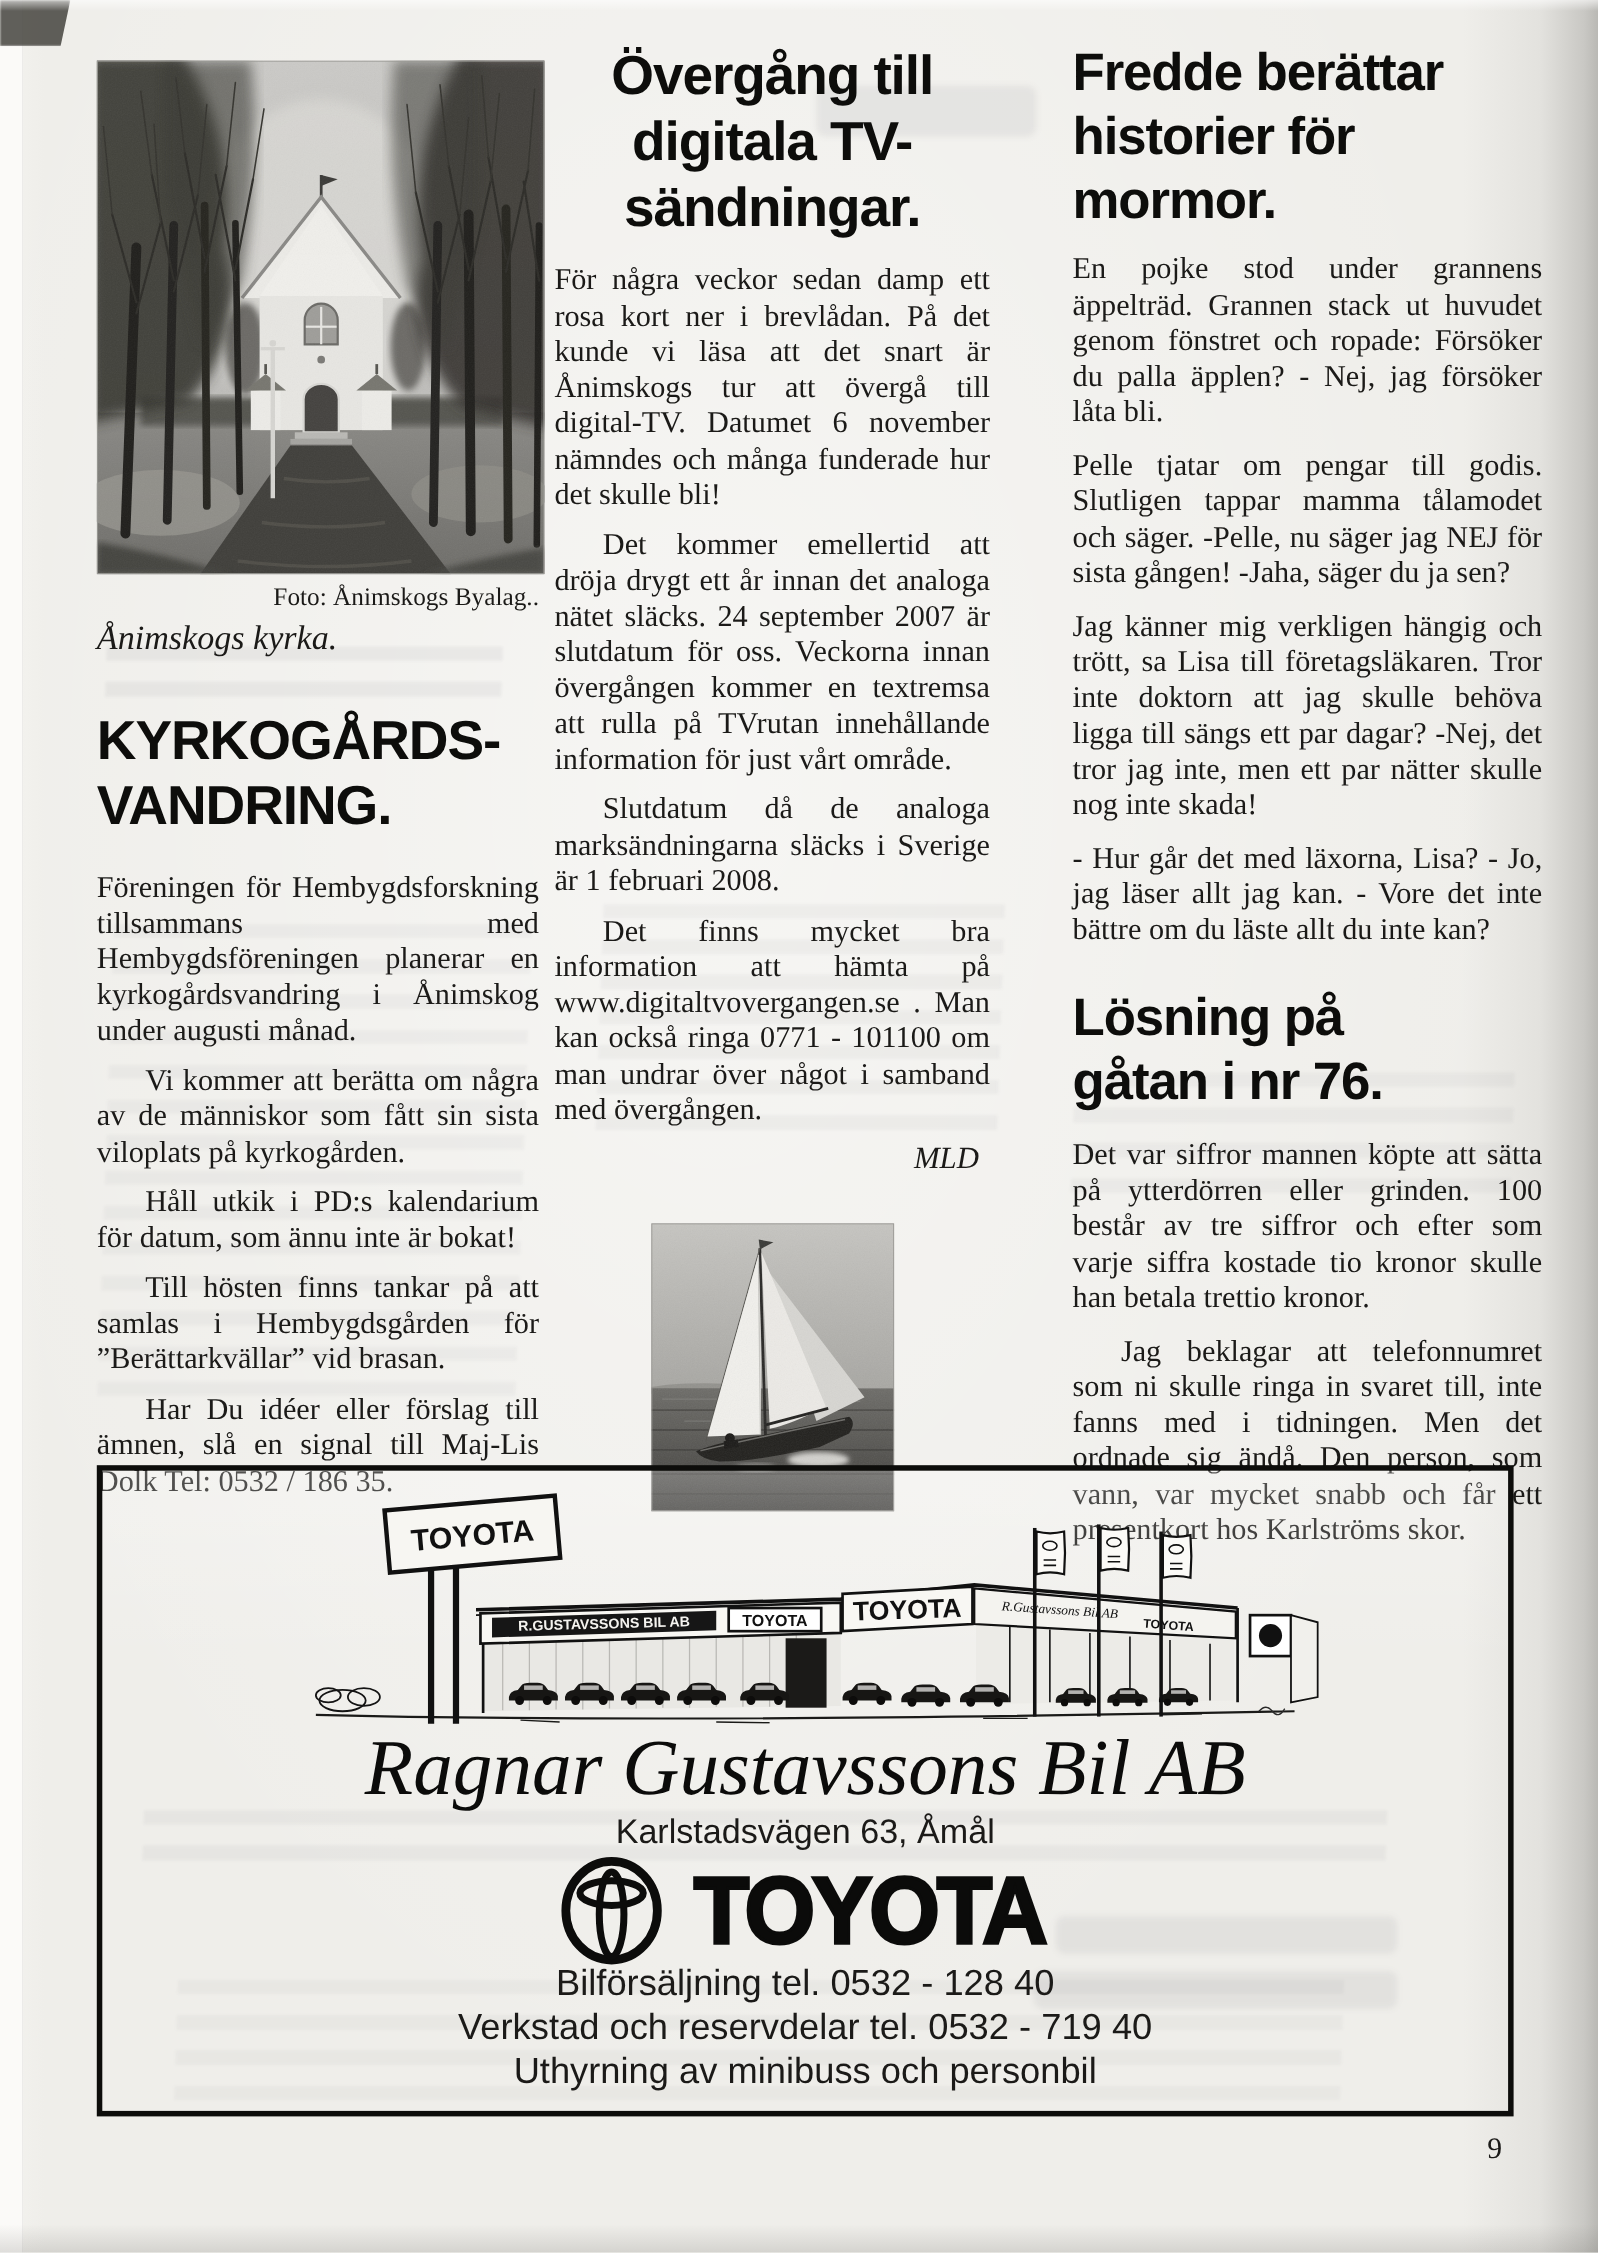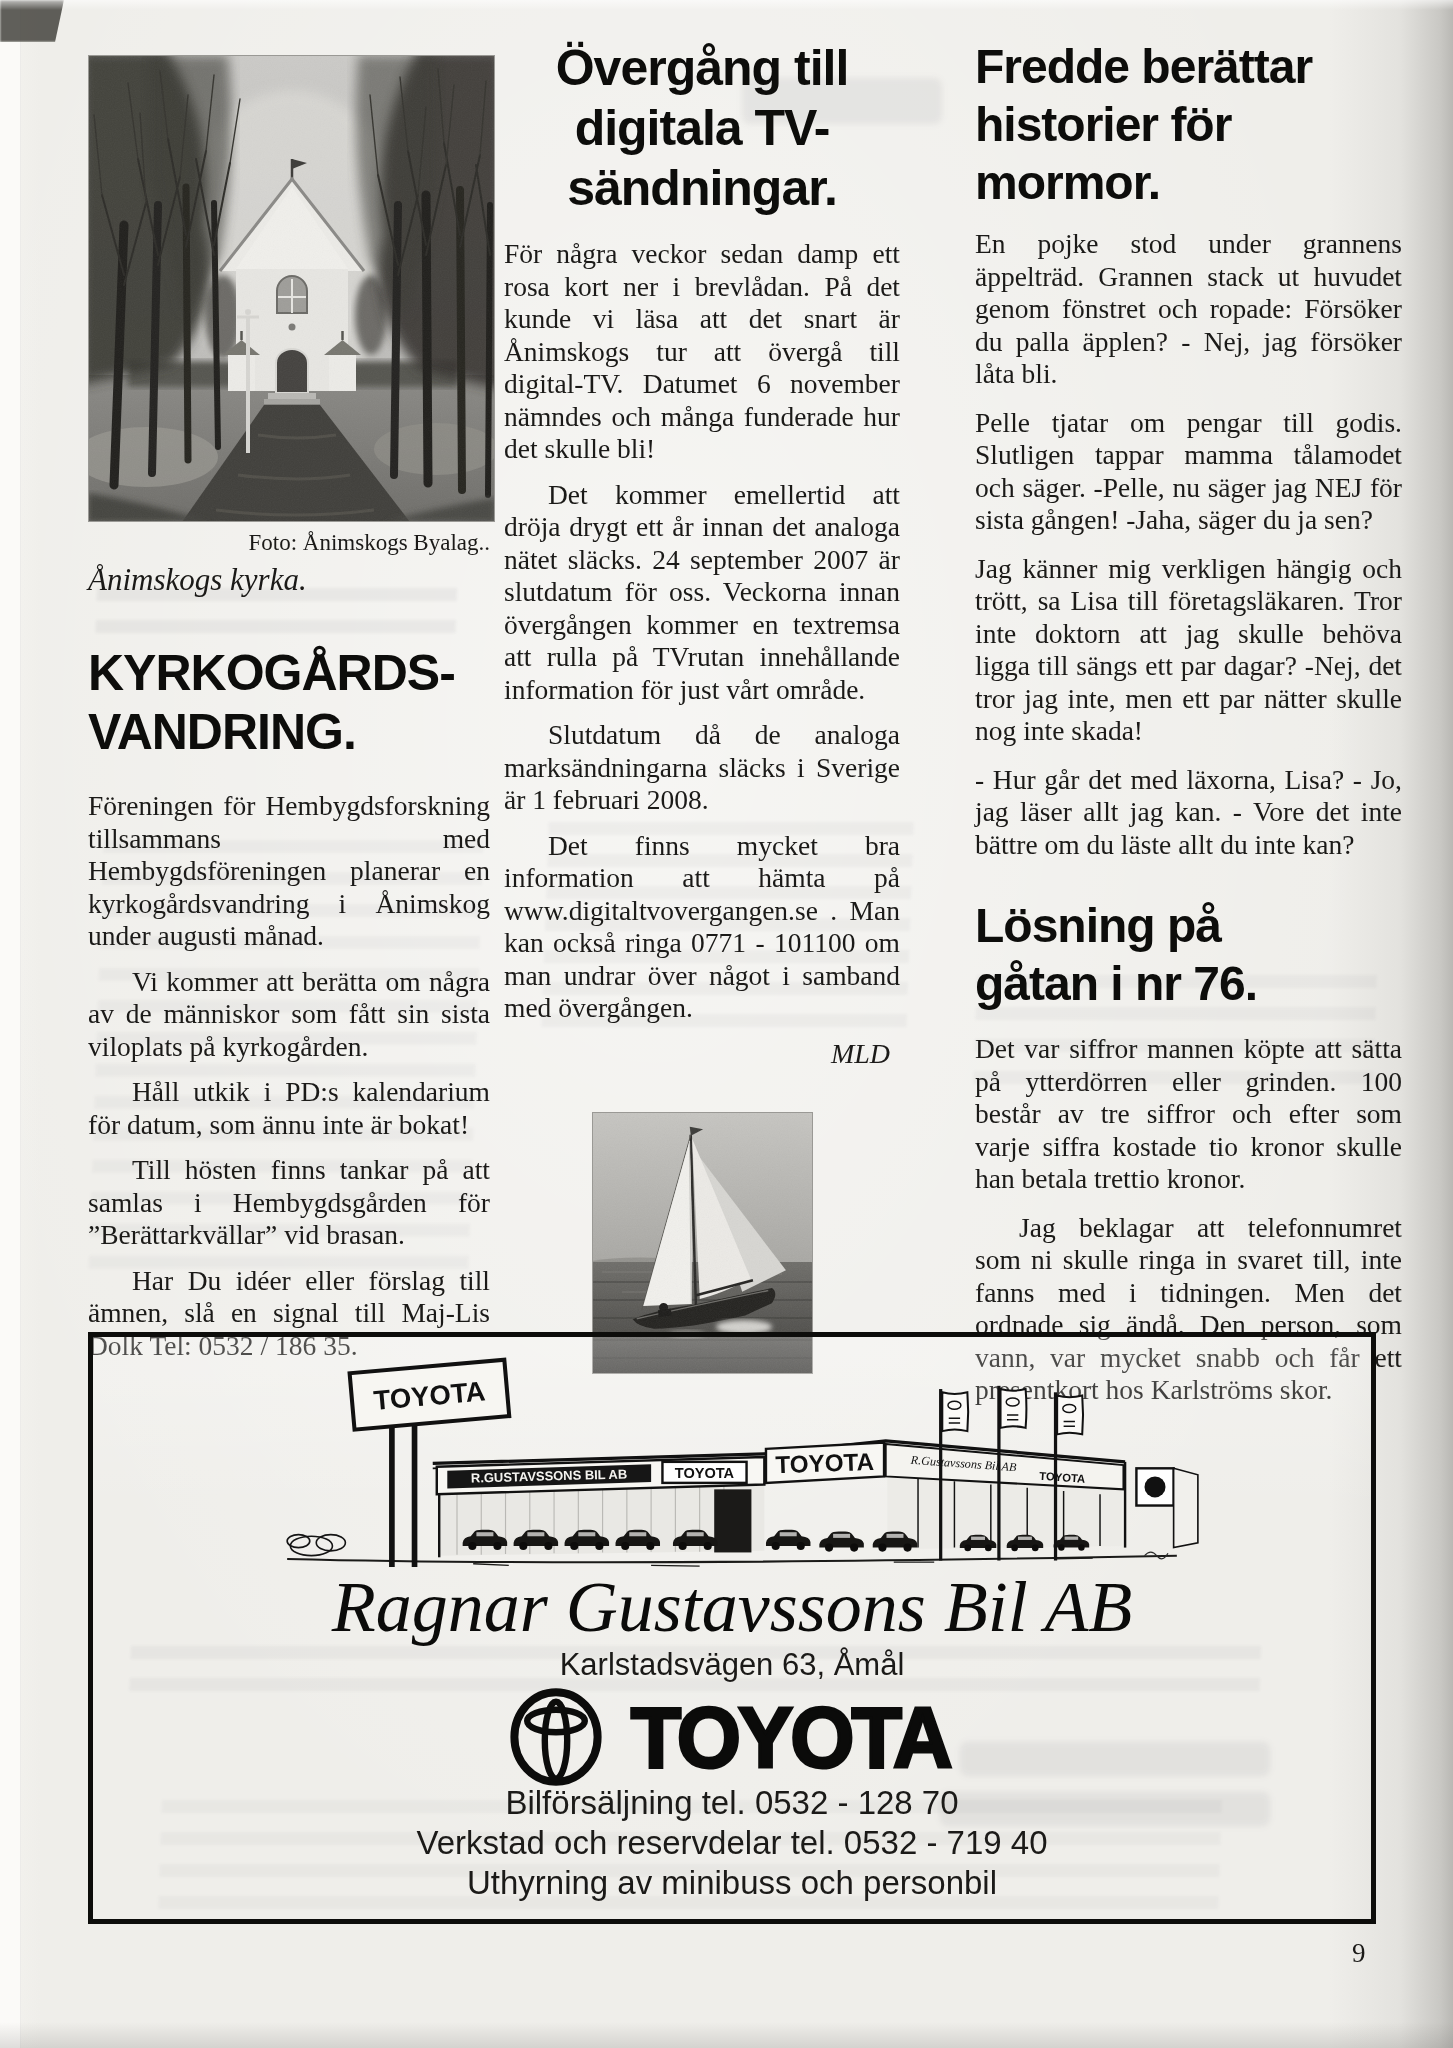--- a/index.html
+++ b/index.html
@@ -352,19 +352,19 @@
     <div class="ad-brand-row">
       <svg class="toyota-emblem" viewBox="0 0 120 124">
         <g fill="none" stroke="#0c0c0b">
           <ellipse cx="60" cy="62" rx="52" ry="56" stroke-width="10"></ellipse>
           <ellipse cx="60" cy="66" rx="14" ry="48" stroke-width="8"></ellipse>
           <ellipse cx="60" cy="42" rx="36" ry="14" stroke-width="8"></ellipse>
         </g>
       </svg>
       <div class="ad-wordmark">TOYOTA</div>
     </div>
-    <div class="ad-contact">Bilförsäljning tel. 0532 - 128 70</div>
+    <div class="ad-contact">Bilförsäljning tel. 0532 - 128 40</div>
     <div class="ad-contact">Verkstad och reservdelar tel. 0532 - 719 40</div>
     <div class="ad-contact">Uthyrning av minibuss och personbil</div>
   </section>
 
   <div class="pageno">9</div>
 </div>
 
 </body></html>

